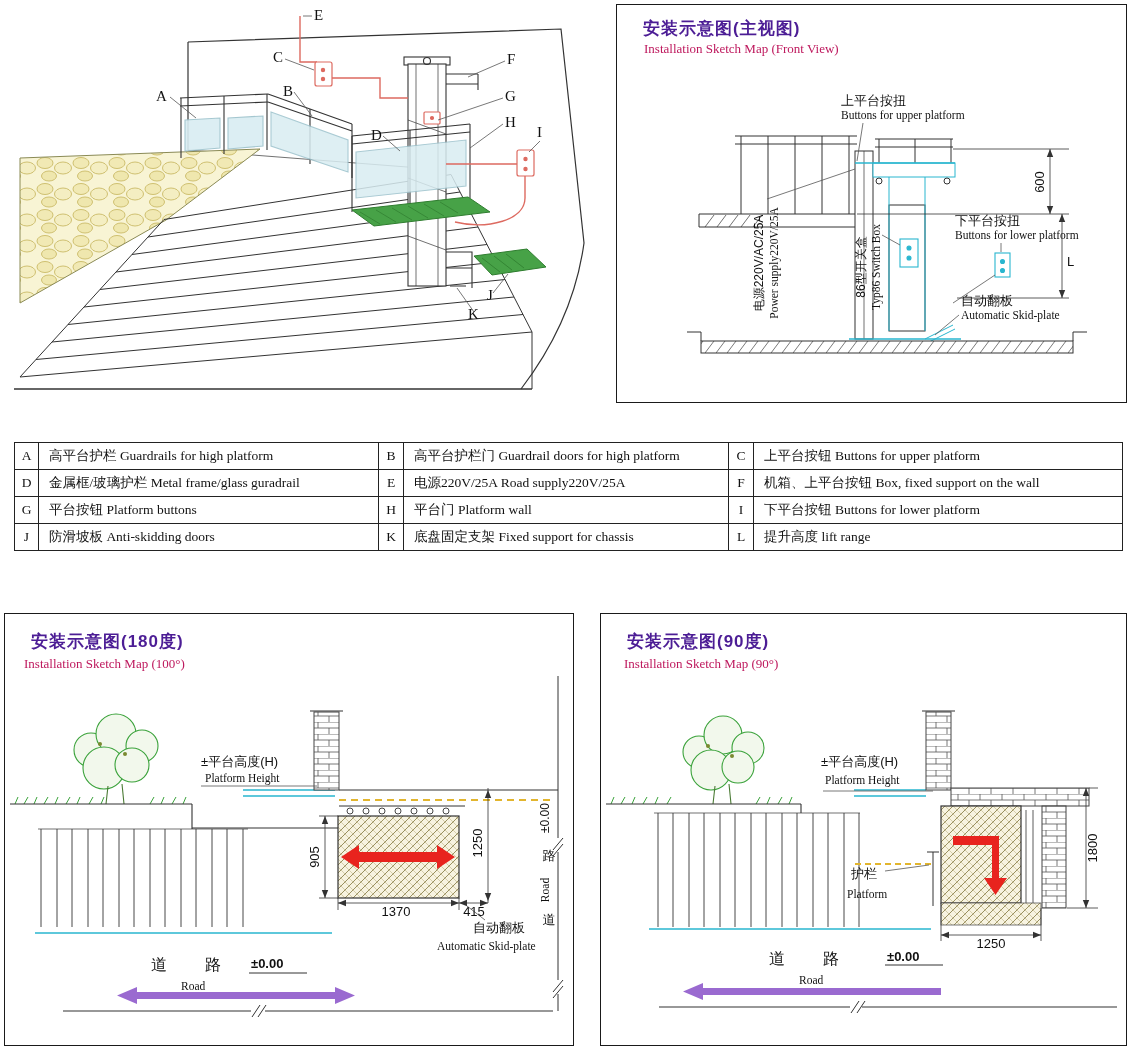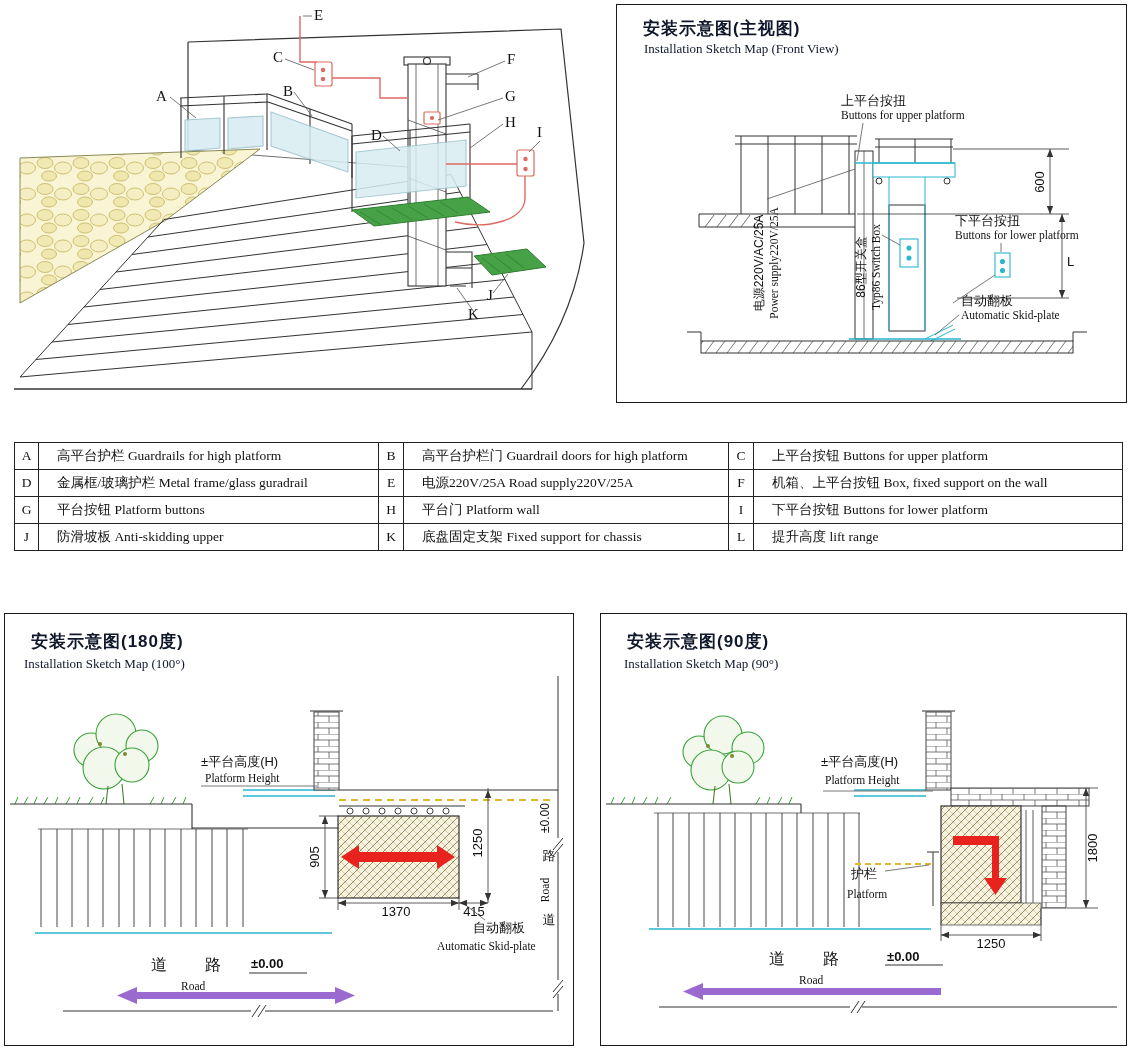--- a/index.html
+++ b/index.html
@@ -1,31 +1,31 @@
 <!DOCTYPE html>
 <html><head>
 <meta charset="utf-8">
 <style>
   html,body{margin:0;padding:0;background:#fff;}
   #stage{position:relative;width:1131px;height:1051px;background:#fff;overflow:hidden;
          font-family:"Liberation Sans",sans-serif;color:#111;}
   .panel{position:absolute;border:1.6px solid #1a1a1a;background:#fff;}
-  .t-cn{position:absolute;font:bold 17px "Liberation Sans",sans-serif;color:#0f172a;letter-spacing:1px;white-space:nowrap;}
-  .t-en{position:absolute;font:13px "Liberation Serif",serif;color:#0f172a;white-space:nowrap;}
+  .t-cn{position:absolute;font:bold 17px "Liberation Sans",sans-serif;color:#4c1d95;letter-spacing:1px;white-space:nowrap;}
+  .t-en{position:absolute;font:13px "Liberation Serif",serif;color:#be185d;white-space:nowrap;}
   svg{position:absolute;left:0;top:0;}
   svg text{fill:#111;}
   .cn13{font:13px "Liberation Sans",sans-serif;}
   .cn12{font:12px "Liberation Sans",sans-serif;}
   .en11{font:11.5px "Liberation Serif",serif;}
   .dim{font:13px "Liberation Sans",sans-serif;}
   .big16{font:16px "Liberation Sans",sans-serif;letter-spacing:2px;}
   .letter{font:15px "Liberation Serif",serif;}
   table.parts{position:absolute;left:14px;top:442px;width:1108px;border-collapse:collapse;
               font:13.5px "Liberation Serif",serif;color:#111;table-layout:fixed;}
-  table.parts td{border:1px solid #222;height:26px;padding:0 18px;overflow:hidden;white-space:nowrap;}
+  table.parts td{border:1px solid #222;height:26px;padding:0 10px;overflow:hidden;white-space:nowrap;}
   table.parts td.k{text-align:center;padding:0;}
 </style>
 </head>
 <body>
 
 <div id="stage">
 
   <svg width="612" height="430" viewBox="0 0 612 430" style="left:0;top:0">
     <defs>
       <pattern id="pat-cobble" width="36" height="26" patternUnits="userSpaceOnUse">
@@ -244,21 +244,21 @@
       <tr>
         <td class="k">G</td>
         <td>平台按钮 Platform buttons</td>
         <td class="k">H</td>
         <td>平台门 Platform wall</td>
         <td class="k">I</td>
         <td>下平台按钮 Buttons for lower platform</td>
       </tr>
       <tr>
         <td class="k">J</td>
-        <td>防滑坡板 Anti-skidding upper</td>
+        <td>防滑坡板 Anti-skidding doors</td>
         <td class="k">K</td>
         <td>底盘固定支架 Fixed support for chassis</td>
         <td class="k">L</td>
         <td>提升高度  lift range</td>
       </tr>
     </tbody>
   </table>
 
   <div class="panel" style="left:4px;top:613px;width:568px;height:431px;">
     <svg width="568" height="431" viewBox="0 0 568 431">

